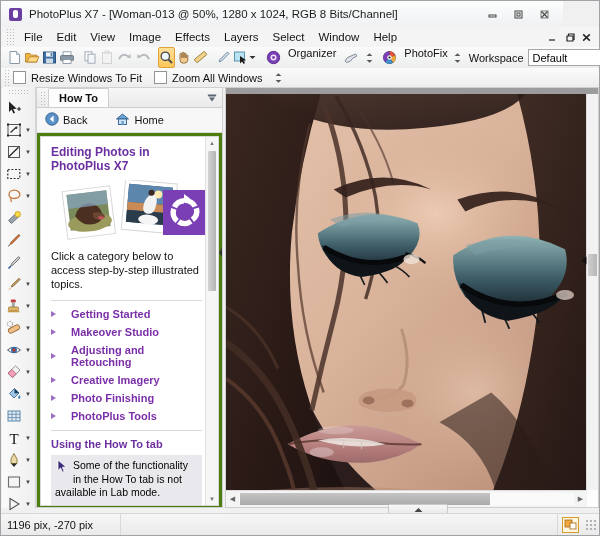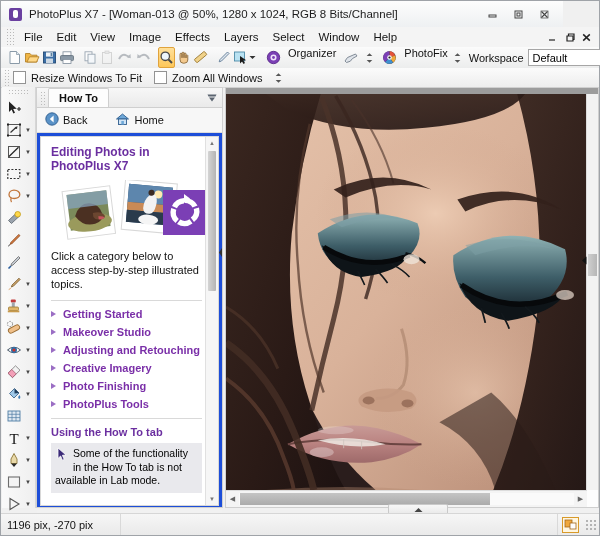--- a/index.html
+++ b/index.html
@@ -78,21 +78,21 @@
   .tool-ic{width:20px;height:20px;display:flex;align-items:center;justify-content:center;}
   .tool-ic svg{display:block;}
   .tool-caret{width:8px;height:20px;display:flex;align-items:center;justify-content:center;
     font-size:6px;color:#444;}
   .pal-expander{height:11px;margin-top:2px;background:#e4e4e4;border-top:1px solid #d2d2d2;
     border-bottom:1px solid #d2d2d2;display:flex;align-items:center;justify-content:flex-end;
     padding-right:3px;font-size:7px;color:#555;}
 
   
   .howto{position:absolute;left:35px;top:86px;width:187px;height:421px;
-    background:#1d4ed8;border:1px solid #d0d0d0;box-sizing:border-box;}
+    background:#4d7c0f;border:1px solid #d0d0d0;box-sizing:border-box;}
   .ht-tabstrip{height:19px;background:linear-gradient(#f7f7f7,#eaeaea);
     border-bottom:1px solid #cfcfcf;display:flex;align-items:flex-end;position:relative;}
   .ht-grip{width:6px;height:14px;margin:0 2px 2px 3px;
     background-image:radial-gradient(#bbb 32%,transparent 33%);background-size:3px 3px;}
   .ht-tab{height:18px;padding:0 10px;display:flex;align-items:center;
     background:#fdfdfd;border:1px solid #cfcfcf;border-bottom:none;
     border-radius:2px 2px 0 0;font-size:11px;font-weight:bold;color:#111;}
   .ht-autohide{position:absolute;right:4px;top:3px;width:13px;height:13px;
     display:flex;align-items:center;justify-content:center;}
   .ht-nav{height:24px;background:#f7f7f7;border-bottom:1px solid #dcdcdc;
@@ -104,21 +104,21 @@
     background:#f6f6f6;border-left:1px solid #e0e0e0;}
   .ht-sb-arrow{height:12px;display:flex;align-items:center;justify-content:center;
     font-size:6px;color:#777;}
   .ht-sb-thumb{position:absolute;left:2px;top:14px;width:8px;height:140px;
     background:linear-gradient(to right,#d4d4d4,#b4b4b4);border-radius:1px;}
   .ht-content{padding:8px 16px 0 10px;}
   .ht-h1{color:#6b2fa0;font-size:12px;font-weight:bold;margin-bottom:7px;}
   .ht-art{width:160px;height:62px;position:relative;margin:1px 0 8px 2px;}
   .ht-para{font-size:11px;color:#111;line-height:1.27;}
   .ht-hr{height:1px;background:#d9d9d9;margin:8px 0 7px 0;}
-  .ht-link{display:flex;align-items:center;gap:7px;color:#7a2fa8;font-size:11px;
+  .ht-link{display:flex;align-items:center;gap:15px;color:#7a2fa8;font-size:11px;
     font-weight:bold;margin-bottom:6px;}
   .ht-tri{width:0;height:0;border-left:5px solid transparent;border-top:3.5px solid transparent;
     border-bottom:3.5px solid transparent;border-left-color:#9b6ec4;}
   .ht-h2{color:#6b2fa0;font-size:11px;font-weight:bold;margin-bottom:5px;}
   .ht-note{background:#e9e9ed;padding:4px 4px 5px 4px;font-size:10.5px;line-height:1.3;}
   .ht-note .cursor{float:left;width:15px;height:15px;margin:0 3px 0 0;}
   .ht-footer{height:23px;display:flex;align-items:center;justify-content:center;gap:6px;
     background:#f1f1f1;}
   .helpbox{width:14px;height:14px;background:#6b2fa0;color:#fff;font-weight:bold;
     font-size:11px;display:flex;align-items:center;justify-content:center;border-radius:1px;}

